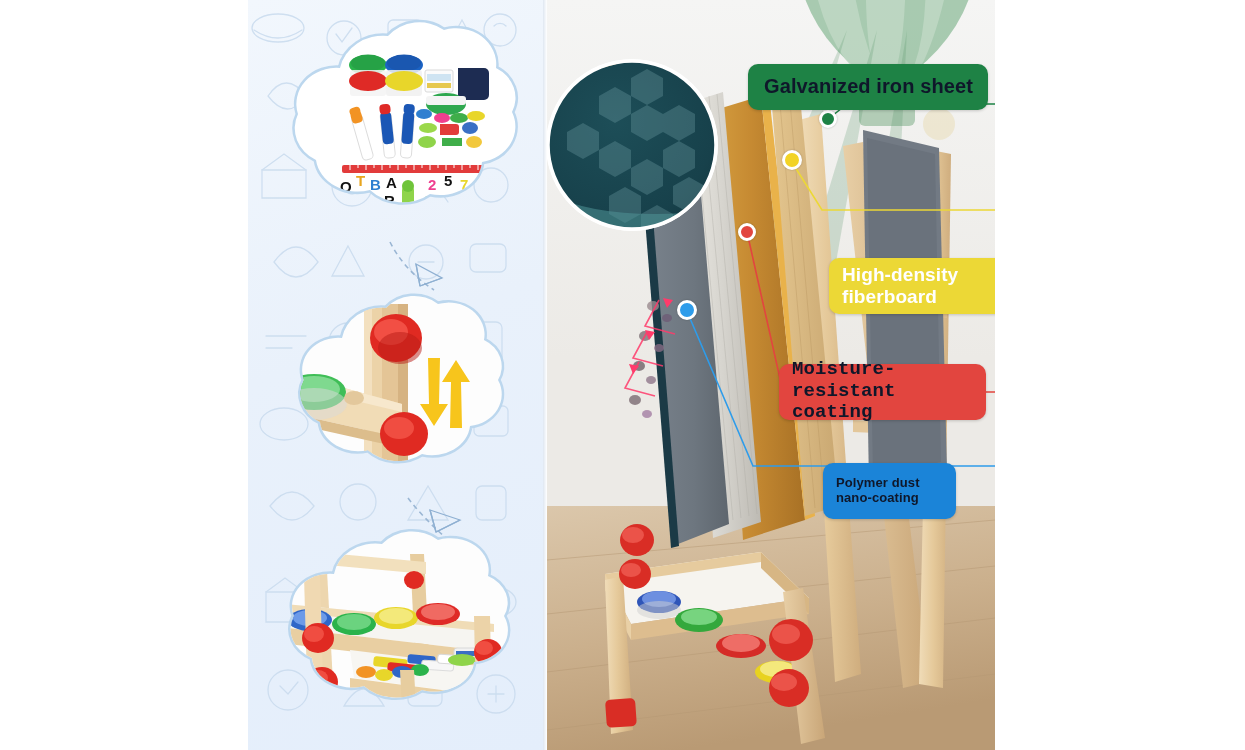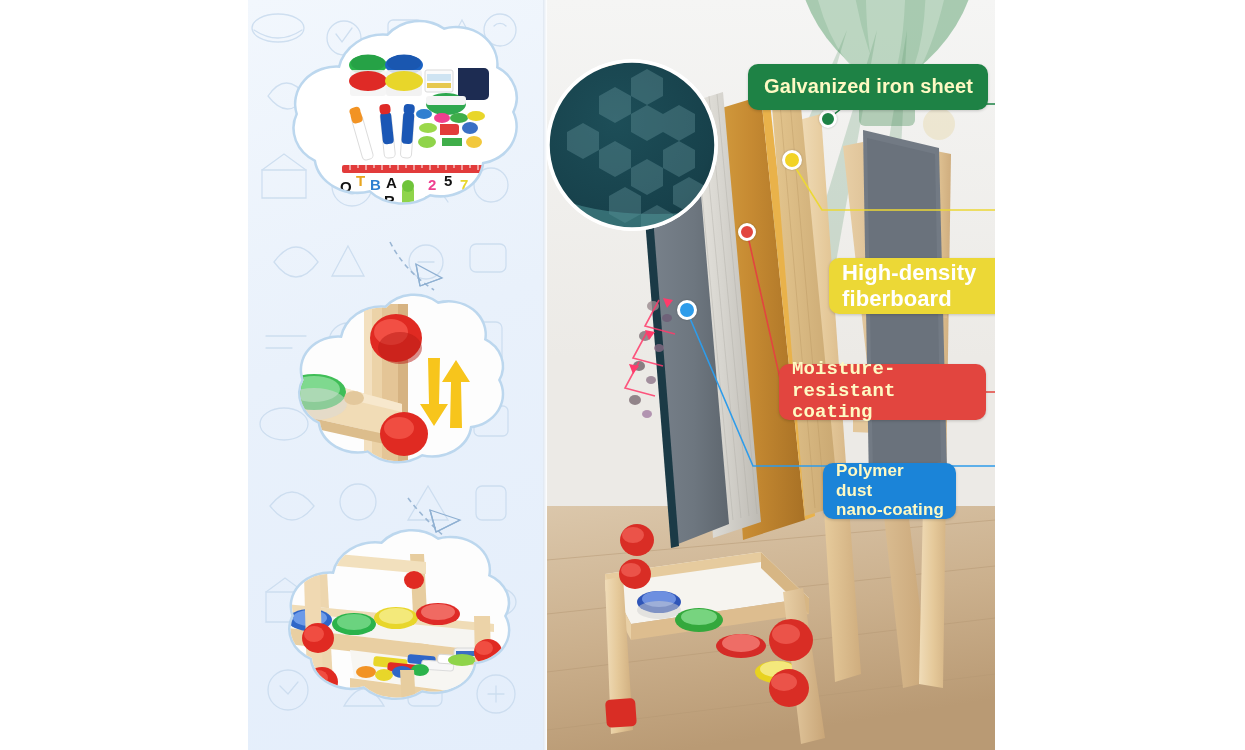--- a/index.html
+++ b/index.html
@@ -11,21 +11,21 @@
     background:linear-gradient(160deg,#f2f7fd 0%,#e9f1fb 45%,#e4eefb 100%);overflow:hidden;}
   .doodle-layer{position:absolute;inset:0;}
 
   
   .cloud-wrap{position:absolute;}
 
   
   #right-panel{position:absolute;left:547px;top:0;width:448px;height:750px;overflow:hidden;
     background:linear-gradient(175deg,#f3f3f2 0%,#efeeec 40%,#e9e6e1 62%,#d9cbb8 70%,#c8ae8e 100%);}
 
-  .label{position:absolute;border-radius:10px;color:#fef9c3;font-weight:700;
+  .label{position:absolute;border-radius:10px;color:#0f172a;font-weight:700;
     letter-spacing:.1px;line-height:1.15;padding:7px 12px 8px 13px;
     box-shadow:0 1px 3px rgba(0,0,0,.18);white-space:pre-line;}
   .label.green{background:#1e8245;}
   .label.yellow{background:#ecd836;color:#ffffff;}
   .label.red{background:#e2453f;font-family:Liberation Mono, monospace;}
   .label.blue{background:#1b84d8;}
 
   .dot{position:absolute;width:18px;height:18px;border-radius:50%;
     border:3px solid #ffffff;box-sizing:border-box;box-shadow:0 0 2px rgba(0,0,0,.25);}
 
@@ -529,25 +529,25 @@
     </svg>
 
     <div class="dot" style="left:272px;top:110px;background:#1e8245;"></div>
     <div class="dot" style="left:235px;top:150px;width:20px;height:20px;background:#f2d326;"></div>
     <div class="dot" style="left:191px;top:223px;background:#e2453f;"></div>
     <div class="dot" style="left:130px;top:300px;width:20px;height:20px;background:#2e9cea;"></div>
 
     <div class="label green nosel" style="left:201px;top:64px;width:240px;height:46px;font-size:20px;
                 display:flex;align-items:center;justify-content:center;box-sizing:border-box;">Galvanized iron sheet</div>
 
-    <div class="label yellow nosel" style="left:282px;top:258px;width:188px;height:56px;font-size:22px;
+    <div class="label yellow nosel" style="left:282px;top:258px;width:188px;height:56px;font-size:19px;
                 display:flex;align-items:center;box-sizing:border-box;">High-density
 fiberboard</div>
 
     <div class="label red nosel" style="left:232px;top:364px;width:207px;height:56px;font-size:19px;
                 display:flex;align-items:center;box-sizing:border-box;">Moisture-resistant
 coating</div>
 
-    <div class="label blue nosel" style="left:276px;top:463px;width:133px;height:56px;font-size:17px;
+    <div class="label blue nosel" style="left:276px;top:463px;width:133px;height:56px;font-size:13px;
                 display:flex;align-items:center;box-sizing:border-box;">Polymer dust
 nano-coating</div>
   </div>
 </div>
 
 </body></html>

